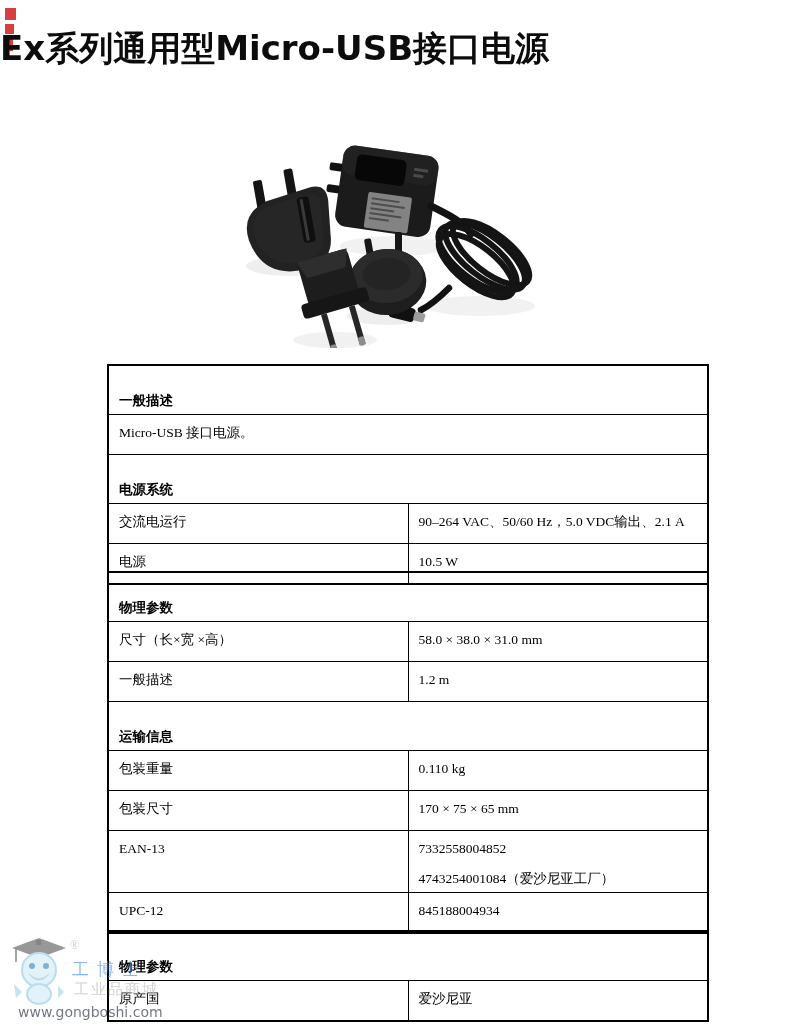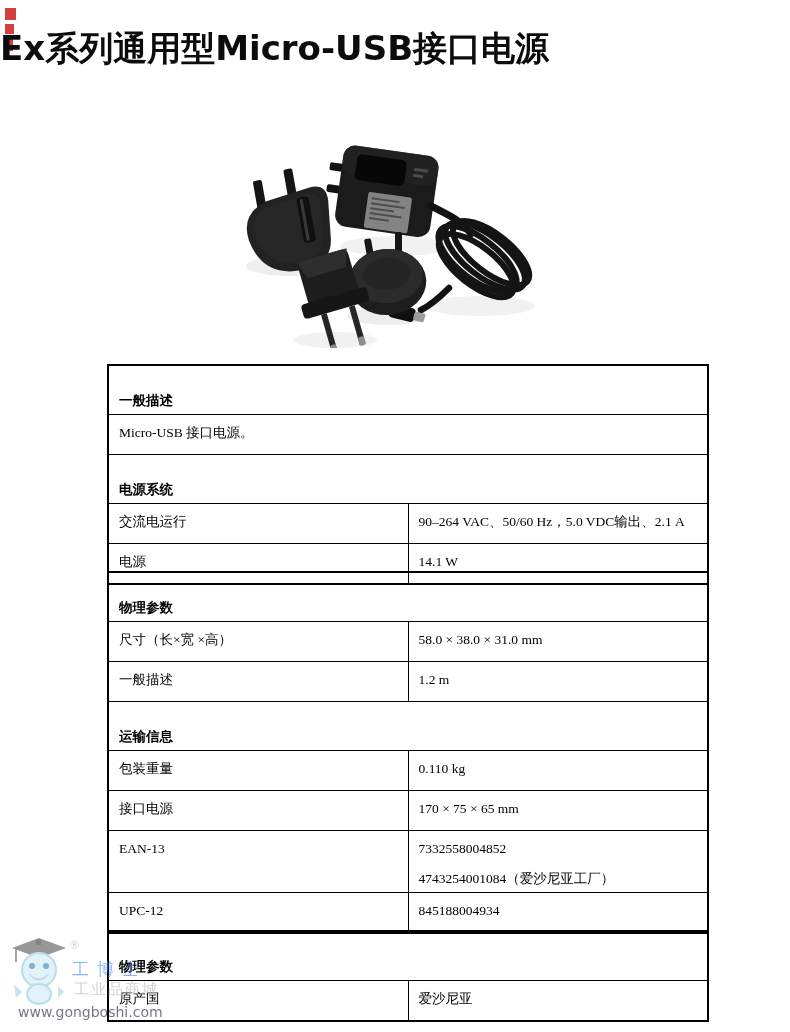--- a/index.html
+++ b/index.html
@@ -140,21 +140,21 @@
     </tr>
     <tr class="sec-row">
       <td colspan="2">电源系统</td>
     </tr>
     <tr>
       <td class="c1">交流电运行</td>
       <td>90–264 VAC、50/60 Hz，5.0 VDC输出、2.1 A</td>
     </tr>
     <tr>
       <td class="c1">电源</td>
-      <td>14.1 W</td>
+      <td>10.5 W</td>
     </tr>
   </tbody>
     </table>
 
   <table class="spec t2">
     <tbody>
         <tr class="sec-row">
       <td colspan="2">物理参数</td>
     </tr>
     <tr>
@@ -166,21 +166,21 @@
       <td>1.2 m</td>
     </tr>
     <tr class="sec-row">
       <td colspan="2">运输信息</td>
     </tr>
     <tr>
       <td class="c1">包装重量</td>
       <td>0.110 kg</td>
     </tr>
     <tr>
-      <td class="c1">接口电源</td>
+      <td class="c1">包装尺寸</td>
       <td>170 × 75 × 65 mm</td>
     </tr>
     <tr class="tall">
       <td class="c1">EAN-13</td>
       <td class="multi">
         <p>7332558004852</p>
         <p>4743254001084（爱沙尼亚工厂）</p>
       </td>
     </tr>
     <tr>

